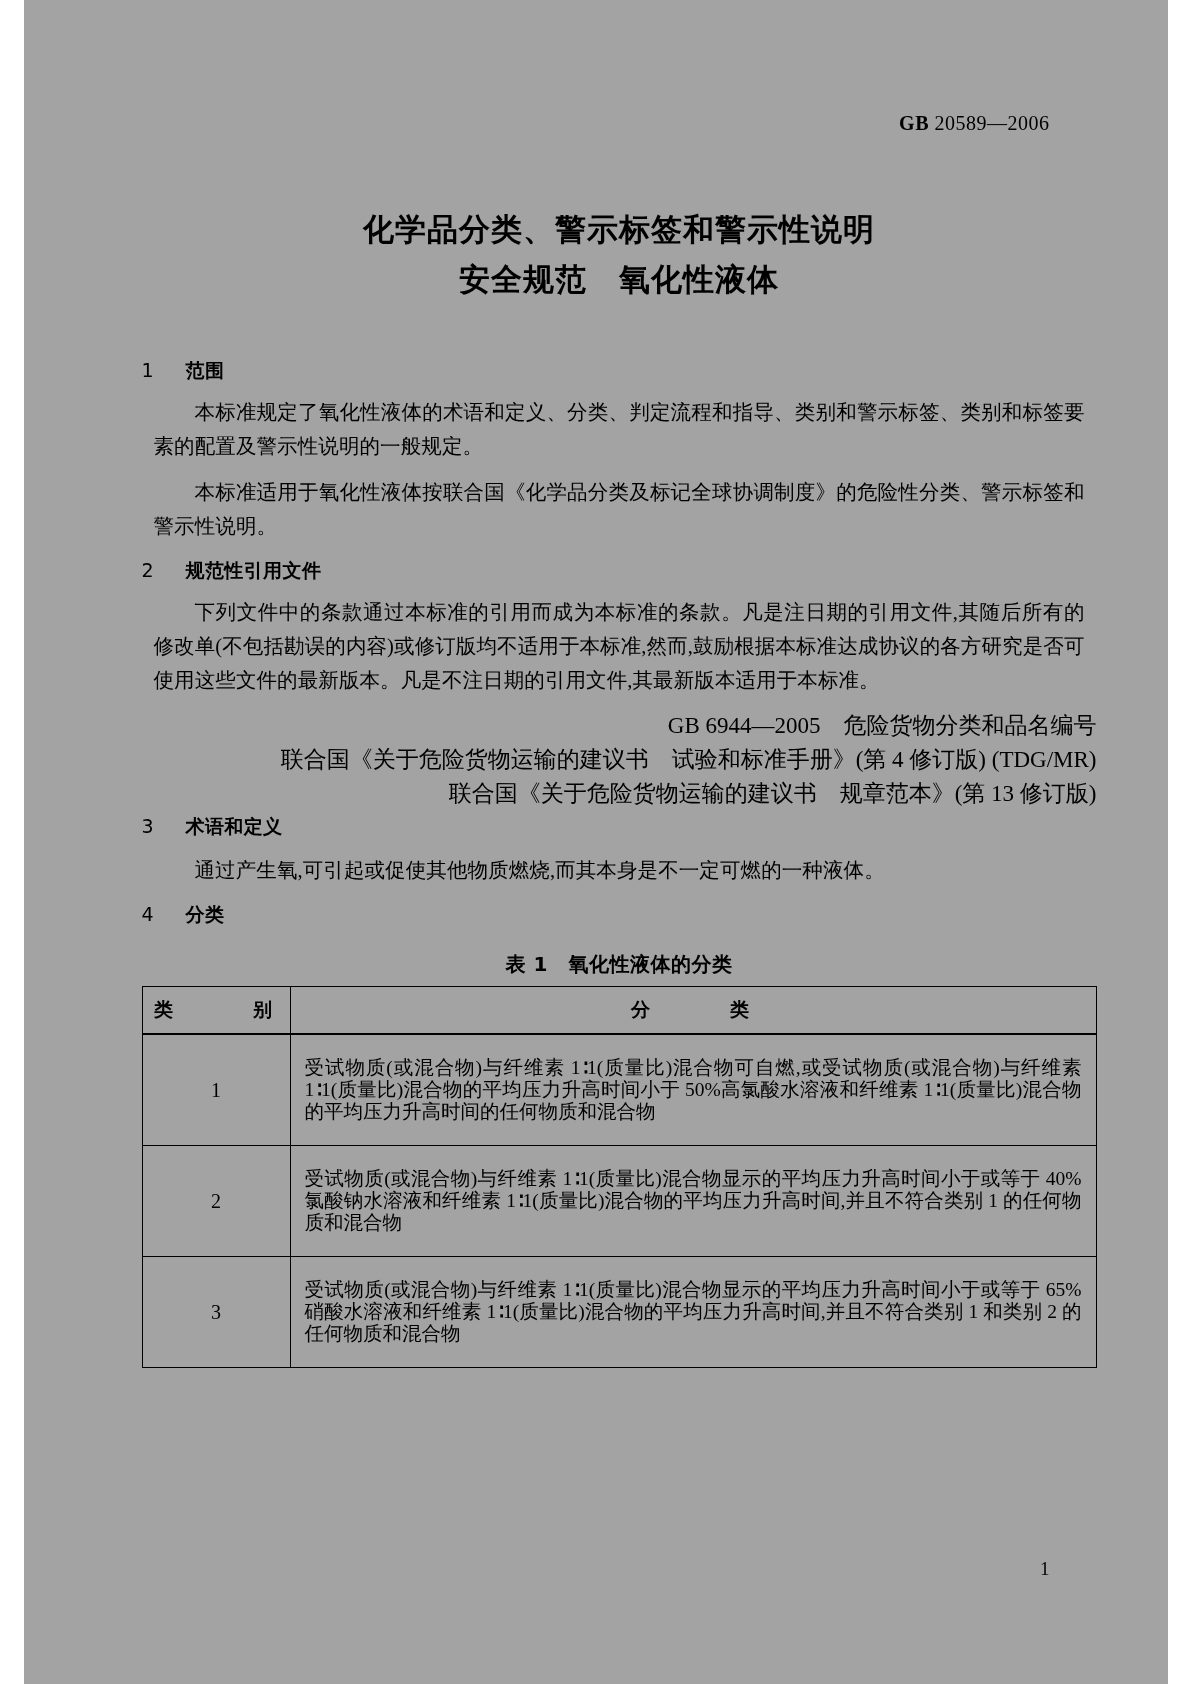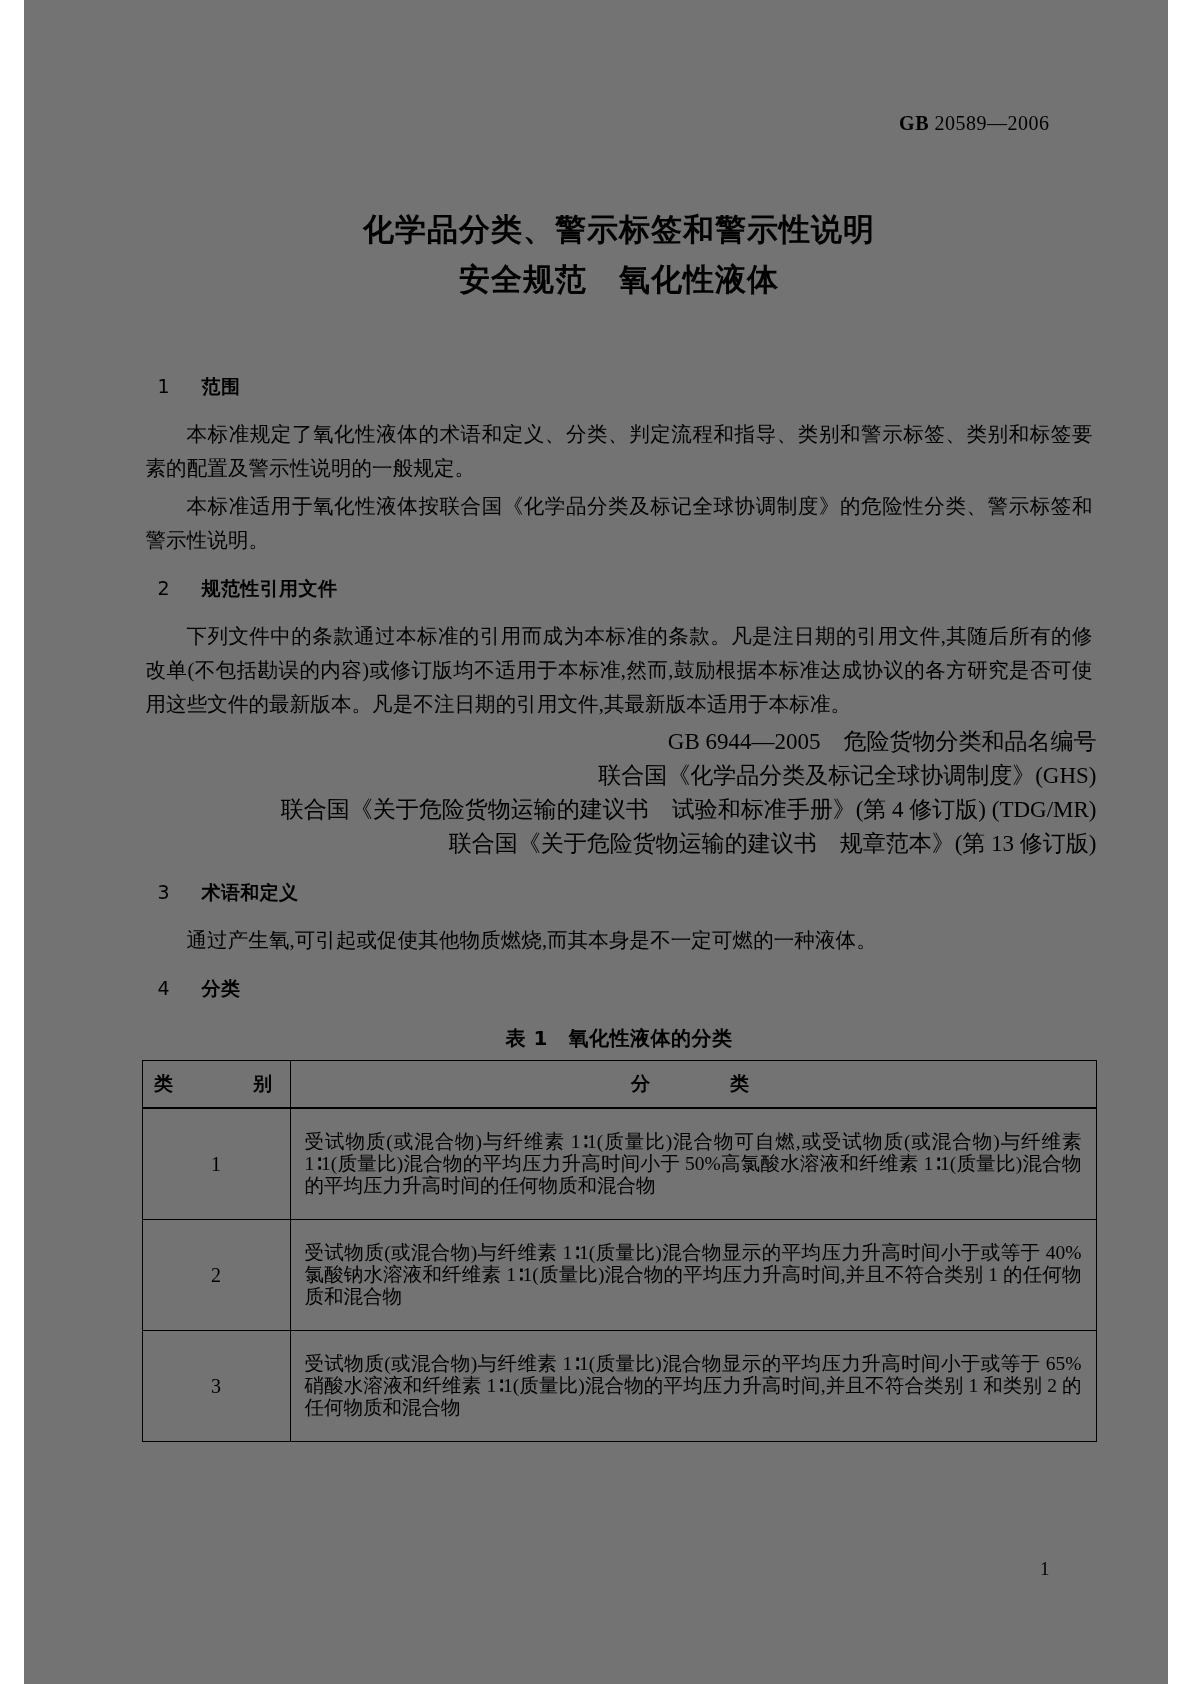--- a/index.html
+++ b/index.html
@@ -5,21 +5,21 @@
   html, body {
     margin: 0;
     padding: 0;
     background: #ffffff;
   }
   .page {
     position: relative;
     width: 1144px;
     height: 1684px;
     margin: 0 auto;
-    background: #737373;
+    background: #a3a3a3;
     font-family: "Liberation Serif", "DejaVu Serif", serif;
     color: #000000;
     overflow: hidden;
   }
 
   
   .running-head {
     position: absolute;
     top: 112px;
     right: 118px;
@@ -54,34 +54,34 @@
     position: absolute;
     top: 355px;
     left: 118px;
     width: 955px;
   }
 
   h2.clause {
     font-family: "DejaVu Sans", "Liberation Sans", sans-serif;
     font-weight: bold;
     font-size: 19px;
-    margin: 16px;
+    margin: 0;
     padding: 0;
     line-height: 30px;
     letter-spacing: 0.4px;
   }
   h2.clause .num {
     display: inline-block;
     width: 44px;
     font-weight: normal;
   }
   .space-before { margin-top: 20px; }
 
   p.para {
-    margin: 4px;
+    margin: 12px;
     padding: 0;
     font-size: 20.5px;
     line-height: 34px;
     text-indent: 2em;
     text-align: justify;
     text-justify: inter-ideograph;
     letter-spacing: 0.1px;
   }
   p.para.noindent { text-indent: 0; }
 
@@ -188,21 +188,20 @@
       <span class="num">1</span><span>范围</span>
     </h2>
     <p class="para" style="margin-top:10px">本标准规定了氧化性液体的术语和定义、分类、判定流程和指导、类别和警示标签、类别和标签要素的配置及警示性说明的一般规定。</p>
     <p class="para">本标准适用于氧化性液体按联合国《化学品分类及标记全球协调制度》的危险性分类、警示标签和警示性说明。</p>
 
     <h2 class="clause space-before">
       <span class="num">2</span><span>规范性引用文件</span>
     </h2>
     <p class="para" style="margin-top:10px">下列文件中的条款通过本标准的引用而成为本标准的条款。凡是注日期的引用文件,其随后所有的修改单(不包括勘误的内容)或修订版均不适用于本标准,然而,鼓励根据本标准达成协议的各方研究是否可使用这些文件的最新版本。凡是不注日期的引用文件,其最新版本适用于本标准。</p>
     <p class="reflist">GB 6944—2005　危险货物分类和品名编号</p>
-    <p class="reflist">联合国《化学品分类及标记全球协调制度》(GHS)</p>
     <p class="reflist">联合国《关于危险货物运输的建议书　试验和标准手册》(第 4 修订版) (TDG/MR)</p>
     <p class="reflist">联合国《关于危险货物运输的建议书　规章范本》(第 13 修订版)</p>
 
     <h2 class="clause space-before">
       <span class="num">3</span><span>术语和定义</span>
     </h2>
     <p class="para noindent" style="text-indent:2em">通过产生氧,可引起或促使其他物质燃烧,而其本身是不一定可燃的一种液体。</p>
 
     <h2 class="clause space-before">
       <span class="num">4</span><span>分类</span>

